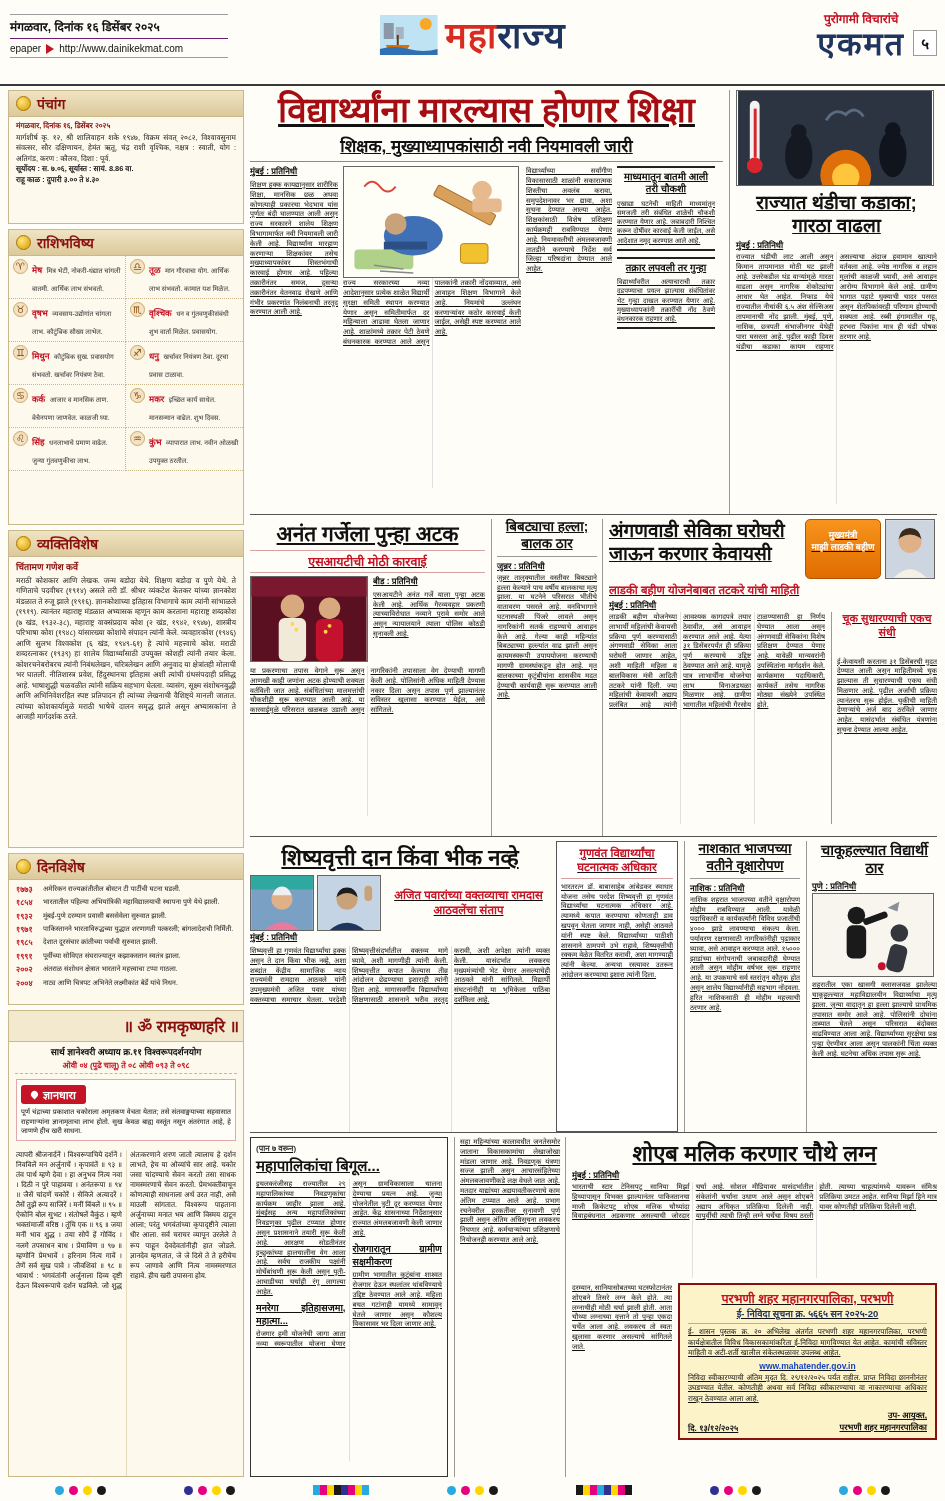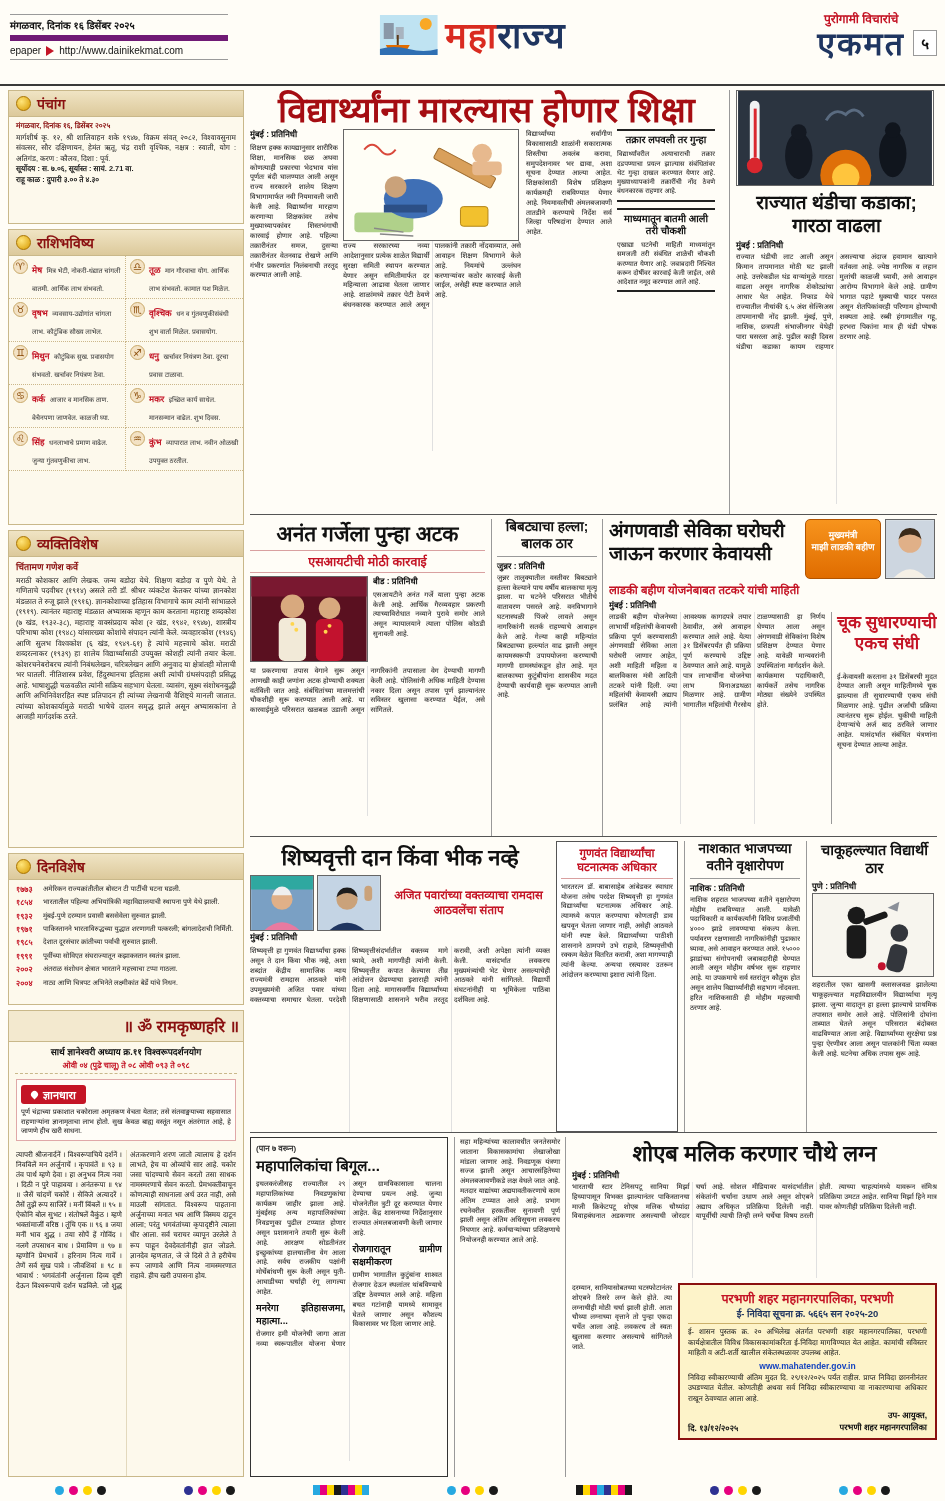--- a/index.html
+++ b/index.html
@@ -3,21 +3,21 @@
 <meta charset="utf-8">
 <style>
   * { margin:0; padding:0; box-sizing:border-box; }
   html,body { background:#e8e8e8; }
   body { font-family:"Liberation Sans","DejaVu Sans",sans-serif; }
   .page { position:relative; width:945px; height:1501px; margin:0 auto; background:#fffdf7; color:#111; overflow:hidden; }
 
   
   .topbar { position:absolute; top:0; left:0; right:0; height:86px; border-bottom:2px solid #3a3a3a; }
   .topbar-left { position:absolute; left:10px; top:14px; width:218px; }
-  .date-line { font-size:10px; font-weight:bold; border-top:1px solid #9a9a9a; border-bottom:6px solid #701a75; padding:3px 0; }
+  .date-line { font-size:12px; font-weight:bold; border-top:1px solid #9a9a9a; border-bottom:1px solid #701a75; padding:3px 0; }
   .epaper-line { font-size:10px; padding:4px 0 3px; border-bottom:1px solid #9a9a9a; display:flex; gap:5px; align-items:center; }
   .play-icon { width:0; height:0; border-left:8px solid #c41425; border-top:5px solid transparent; border-bottom:5px solid transparent; display:inline-block; }
   .masthead { position:absolute; left:50%; transform:translateX(-50%); top:10px; display:flex; align-items:center; gap:8px; }
   .masthead-text { font-size:36px; font-weight:bold; letter-spacing:1px; }
   .maha { color:#d92b20; } .rajya { color:#1f3560; }
   .topbar-right { position:absolute; right:40px; top:10px; text-align:center; }
   .tagline { color:#c41425; font-size:12px; font-weight:bold; }
   .brand { font-size:32px; font-weight:900; color:#1f3560; letter-spacing:2px; line-height:1.1; }
   .pagenum { position:absolute; right:8px; top:30px; font-size:15px; font-weight:bold; border:1px solid #9a9a9a; padding:2px 7px; background:#fff; }
 
@@ -52,21 +52,21 @@
   .dnyan { margin:5px 7px; border:1px solid #e0a8a8; background:#fffdf8; padding:4px; }
   .dnyan-label { display:inline-flex; align-items:center; gap:5px; background:#c41425; color:#fff; font-weight:bold; font-size:11px; padding:2px 10px; border-radius:3px; margin-bottom:3px; }
   .pin { width:7px; height:7px; background:#fff; border-radius:50% 50% 50% 0; transform:rotate(-45deg); display:inline-block; }
   .dnyan-text { font-size:6.9px; line-height:1.4; text-align:justify; }
   .sp-body { padding:4px 7px; font-size:7.1px; line-height:1.42; column-count:2; column-gap:8px; column-rule:1px solid #e3d9bd; text-align:justify; height:340px; overflow:hidden; }
   .sp-sign { text-align:right; font-weight:bold; font-size:8.6px; padding:2px 10px 0; }
   .sp-loc { text-align:right; font-size:7.4px; padding:0 10px 4px; }
 
   
   .main { flex:1; position:relative; }
-  .row { position:absolute; left:0; right:0; display:flex; gap:6px; overflow:hidden; }
+  .row { position:absolute; left:0; right:0; display:flex; gap:6px; overflow:hidden;text-decoration:underline; }
   .row1 { top:0; height:424px; }
   .row2 { top:424px; height:322px; border-top:1.5px solid #555; padding-top:4px; }
   .row3 { top:746px; height:296px; border-top:1.5px solid #555; padding-top:4px; }
   .row4 { top:1042px; height:345px; border-top:1.5px solid #555; padding-top:4px; }
 
   .tcol { font-size:7px; line-height:1.4; text-align:justify; overflow:hidden; }
   .byline { font-weight:bold; font-size:8.4px; margin-bottom:2px; }
   .photo { display:block; border:1px solid #666; }
 
   
@@ -103,21 +103,21 @@
 
   .angan { flex:1; overflow:hidden; }
   .angan-head-row { display:flex; gap:13px; }
   .angan-headline { font-size:19px; font-weight:900; line-height:1.22; flex:1; }
   .angan-media { width:132px; flex:none; display:flex; gap:4px; align-items:flex-start; }
   .ladki-logo { width:76px; height:60px; background:linear-gradient(#f7941d,#e06c00); color:#fff; font-weight:bold; text-align:center; font-size:9px; line-height:1.3; padding-top:10px; border-radius:5px; border:1px solid #b35400; }
   .angan-sub { color:#c41425; font-weight:bold; font-size:11.5px; margin:3px 0 2px; }
   .angan-cols { display:flex; gap:6px; }
   .angan-main-text { flex:1; column-count:3; column-gap:6px; column-rule:1px solid #e0e0e0; font-size:7px; line-height:1.4; text-align:justify; height:212px; overflow:hidden; }
   .chuk { width:106px; flex:none; border-left:1px solid #999; padding-left:5px; }
-  .chuk-title { color:#c41425; font-weight:900; font-size:17px; text-align:center; line-height:1.25; margin-bottom:17px; }
+  .chuk-title { color:#c41425; font-weight:900; font-size:11px; text-align:center; line-height:1.25; margin-bottom:17px; }
 
   
   .schol { width:300px; flex:none; }
   .schol-headline { font-size:22px; font-weight:900; text-align:center; margin-bottom:4px; }
   .schol-mid { display:flex; gap:6px; align-items:center; }
   .schol-photos { display:flex; gap:3px; }
   .schol-sub { color:#c41425; font-weight:bold; font-size:11.5px; line-height:1.3; text-align:center; flex:1; }
   .schol-body { column-count:3; column-gap:6px; column-rule:1px solid #e0e0e0; font-size:7px; line-height:1.4; text-align:justify; margin-top:4px; height:188px; overflow:hidden; }
 
   .gunvant { width:122px; flex:none; border:1.5px solid #555; background:#fff; padding:4px; }
@@ -197,21 +197,21 @@
     <aside class="sidebar">
 
       <section class="sbox sb-panchang">
         <div class="shead">
             <span class="sicon"></span>
             <span class="stitle">पंचांग</span>
           </div>
         <div class="sbody">
           <div class="pan-line1">मंगळवार, दिनांक १६, डिसेंबर २०२५</div>
           <div>मार्गशीर्ष कृ. १२, श्री शालिवाहन शके १९४७, विक्रम संवत् २०८२, विश्वावसुनाम संवत्सर, सौर दक्षिणायन, हेमंत ऋतू, चंद्र राशी वृश्चिक, नक्षत्र : स्वाती, योग : अतिगंड, करण : कौलव, दिशा : पूर्व.</div>
-          <div class="bold">सूर्योदय : स. ७.०६, सूर्यास्त : सायं. 2.71 वा.</div>
+          <div class="bold">सूर्योदय : स. ७.०६, सूर्यास्त : सायं. 8.86 वा.</div>
           <div class="bold">राहू काळ : दुपारी ३.०० ते ४.३०</div>
         </div>
       </section>
 
       <section class="sbox sb-rashi">
         <div class="shead">
             <span class="sicon"></span>
             <span class="stitle">राशिभविष्य</span>
           </div>
         <div class="rashi-grid">
@@ -327,20 +327,21 @@
         <div class="sp-loc">ठोकळ, ता. जि. धाराशिव</div>
       </section>
 
     </aside>
 
     <main class="main">
 
       <div class="row row1">
         <article class="lead">
           <h1 class="lead-headline">विद्यार्थ्यांना मारल्यास होणार शिक्षा</h1>
+          <h2 class="lead-subhead">शिक्षक, मुख्याध्यापकांसाठी नवी नियमावली जारी</h2>
           <div class="lead-body">
             <div class="lead-c1 tcol">
               <div class="byline">मुंबई : प्रतिनिधी</div>
               <span>शिक्षण हक्क कायद्यानुसार शारीरिक शिक्षा, मानसिक छळ अथवा कोणत्याही प्रकारचा भेदभाव यांस पूर्णतः बंदी घालण्यात आली असून राज्य सरकारने शालेय शिक्षण विभागामार्फत नवी नियमावली जारी केली आहे. विद्यार्थ्यांना मारहाण करणाऱ्या शिक्षकांवर तसेच मुख्याध्यापकांवर शिस्तभंगाची कारवाई होणार आहे. पहिल्या तक्रारीनंतर समज, दुसऱ्या तक्रारीनंतर वेतनवाढ रोखणे आणि गंभीर प्रकरणांत निलंबनाची तरतूद करण्यात आली आहे.</span>
             </div>
             <div class="lead-mid">
               <svg class="photo" width="176" height="112" viewBox="0 0 176 112">
                 <rect width="176" height="112" fill="#fffef6"></rect>
                 <rect x="10" y="84" width="60" height="20" rx="4" fill="#7cb342" opacity="0.6"></rect>
                 <ellipse cx="70" cy="70" rx="30" ry="20" fill="#3f6fb5"></ellipse>
@@ -351,26 +352,26 @@
                 <rect x="130" y="32" width="30" height="14" rx="4" fill="#e7b98e"></rect>
                 <path d="M20 20 q8 -10 16 0 q8 10 16 0" stroke="#d9483b" fill="none" stroke-width="2"></path>
                 <rect x="118" y="78" width="28" height="20" rx="3" fill="#f2c12e" stroke="#b3851a"></rect>
                 <path d="M30 100 L60 104 M36 106 L70 108" stroke="#888" stroke-width="1.5"></path>
               </svg>
               <div class="lead-mid-text tcol">राज्य सरकारच्या नव्या आदेशानुसार प्रत्येक शाळेत विद्यार्थी सुरक्षा समिती स्थापन करण्यात येणार असून समितीमार्फत दर महिन्याला आढावा घेतला जाणार आहे. शाळांमध्ये तक्रार पेटी ठेवणे बंधनकारक करण्यात आले असून पालकांनी तक्रारी नोंदवाव्यात, असे आवाहन शिक्षण विभागाने केले आहे. नियमांचे उल्लंघन करणाऱ्यांवर कठोर कारवाई केली जाईल, असेही स्पष्ट करण्यात आले आहे.</div>
             </div>
             <div class="lead-c3 tcol">विद्यार्थ्यांच्या सर्वांगीण विकासासाठी शाळांनी सकारात्मक शिस्तीचा अवलंब करावा, समुपदेशनावर भर द्यावा, अशा सूचना देण्यात आल्या आहेत. शिक्षकांसाठी विशेष प्रशिक्षण कार्यक्रमही राबविण्यात येणार आहे. नियमावलीची अंमलबजावणी तातडीने करण्याचे निर्देश सर्व जिल्हा परिषदांना देण्यात आले आहेत.</div>
             <div class="lead-c4">
               <div class="nbox">
+                <div class="nbox-title">माध्यमातून बातमी आली तरी चौकशी</div>
+                <div class="nbox-body">एखाद्या घटनेची माहिती माध्यमांतून समजली तरी संबंधित शाळेची चौकशी करण्यात येणार आहे. जबाबदारी निश्चित करून दोषींवर कारवाई केली जाईल, असे आदेशात नमूद करण्यात आले आहे.</div>
+              </div>
+              <div class="nbox">
                 <div class="nbox-title">तक्रार लपवली तर गुन्हा</div>
                 <div class="nbox-body">विद्यार्थ्यांवरील अत्याचाराची तक्रार दडपण्याचा प्रयत्न झाल्यास संबंधितांवर थेट गुन्हा दाखल करण्यात येणार आहे. मुख्याध्यापकांनी तक्रारींची नोंद ठेवणे बंधनकारक राहणार आहे.</div>
-              </div>
-              <div class="nbox">
-                <div class="nbox-title">माध्यमातून बातमी आली तरी चौकशी</div>
-                <div class="nbox-body">एखाद्या घटनेची माहिती माध्यमांतून समजली तरी संबंधित शाळेची चौकशी करण्यात येणार आहे. जबाबदारी निश्चित करून दोषींवर कारवाई केली जाईल, असे आदेशात नमूद करण्यात आले आहे.</div>
               </div>
             </div>
           </div>
         </article>
 
         <article class="cold">
           <svg class="photo" width="198" height="96" viewBox="0 0 198 96">
             <rect width="198" height="96" fill="#2b3440"></rect>
             <circle cx="110" cy="86" r="26" fill="#ff7b00" opacity="0.85"></circle>
             <circle cx="110" cy="88" r="14" fill="#ffc53d"></circle>

